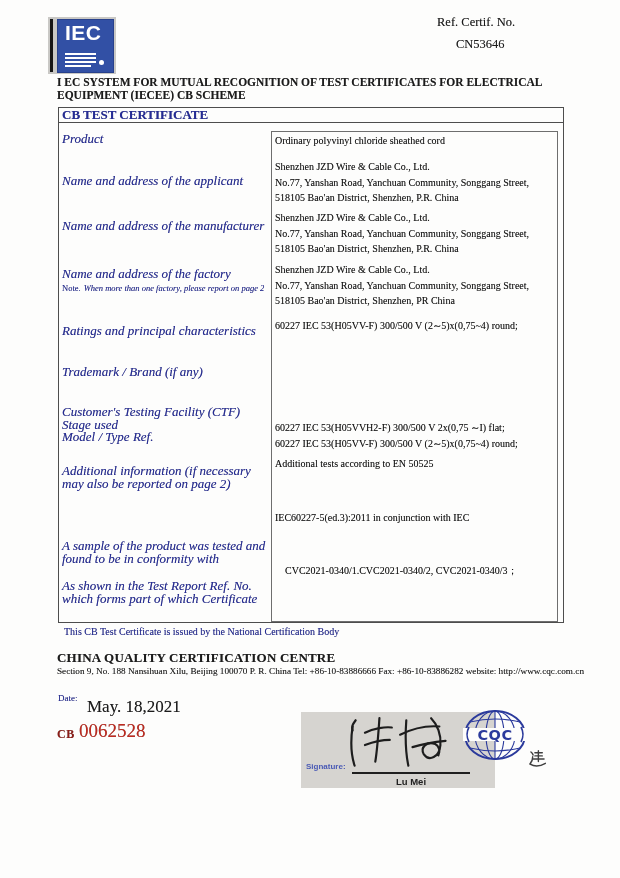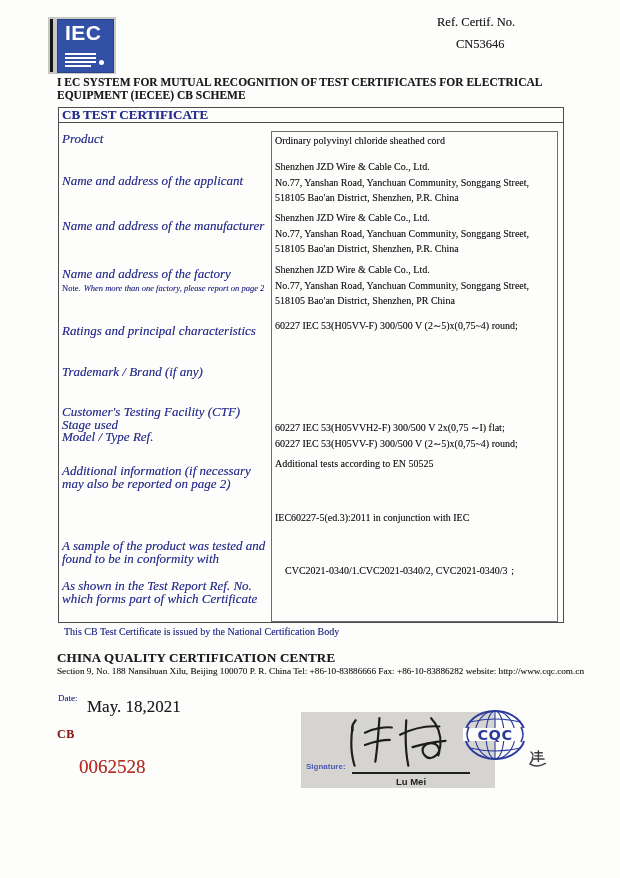--- a/index.html
+++ b/index.html
@@ -38,21 +38,21 @@
   .note-line{font-size:8.5px;color:#252c95;}
   .note-line .it{font-style:italic;margin-left:3px;}
 
   
   .issued-line{left:64px;top:626px;font-size:10px;color:#252c95;}
   .ncb-name{left:57px;top:650px;font-size:13px;font-weight:bold;letter-spacing:.2px;}
   .ncb-addr{left:57px;top:666px;font-size:9.2px;color:#222;}
   .date-label{left:58px;top:693px;font-size:9px;color:#252c95;}
   .date-value{left:87px;top:690px;font-size:17px;margin-top:7px;}
   .cb-prefix{left:57px;top:727px;font-size:12px;color:#8d1d17;font-weight:bold;letter-spacing:.5px;}
-  .cb-number{left:79px;top:720px;font-size:19px;color:#bf2a1f;margin-top:36px;}
+  .cb-number{left:79px;top:720px;font-size:19px;color:#bf2a1f;}
 
   .sig-patch{left:301px;top:712px;width:194px;height:76px;background:#d6d4d0;}
   .sig-script{left:338px;top:712px;}
   .sig-label{left:306px;top:762px;font-size:8px;color:#4a5ab5;font-weight:bold;}
   .sig-line{left:352px;top:772px;width:118px;height:2px;background:#1f1f1f;}
   .sig-name{left:352px;top:776px;width:118px;text-align:center;font-size:9.5px;font-weight:bold;color:#222;}
   .cqc-logo{left:462px;top:708px;}
   .jian-stamp{left:527px;top:748px;}
 </style>
 </head>

